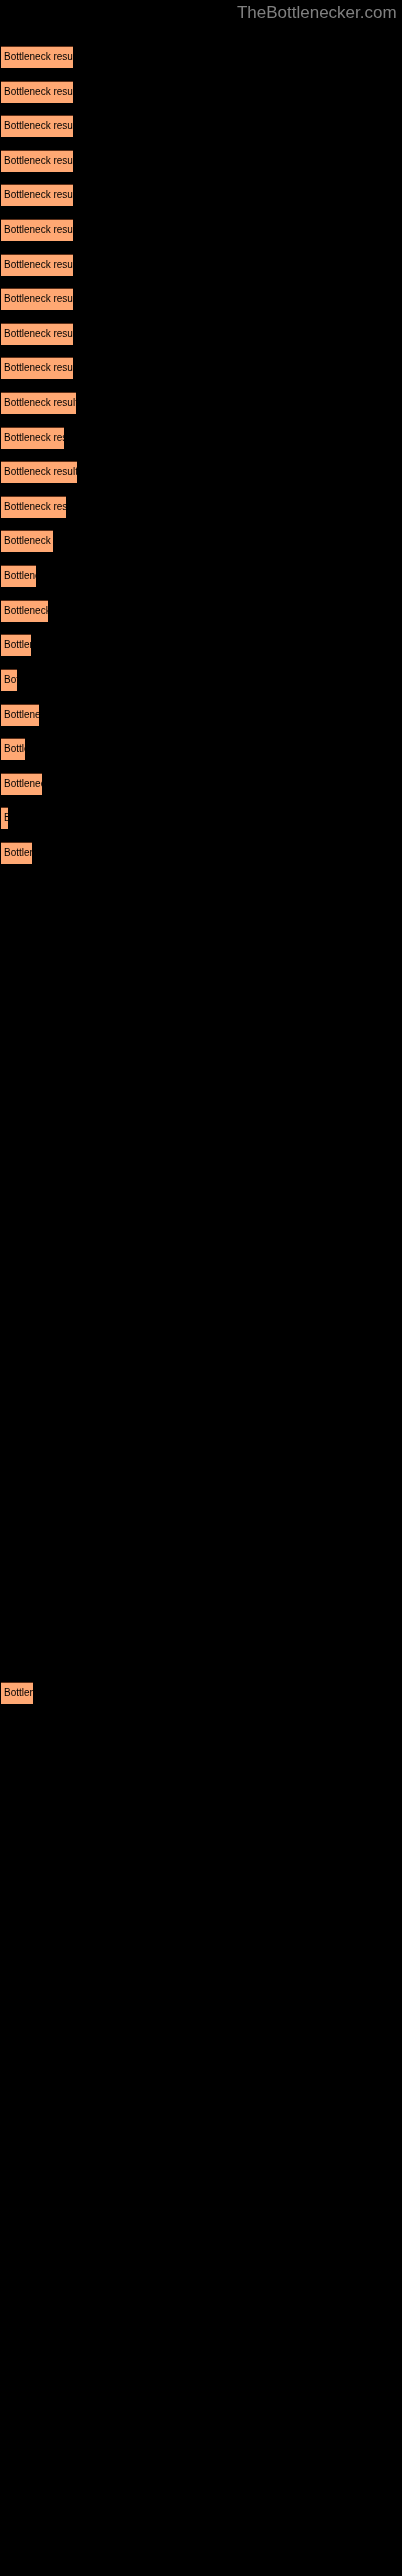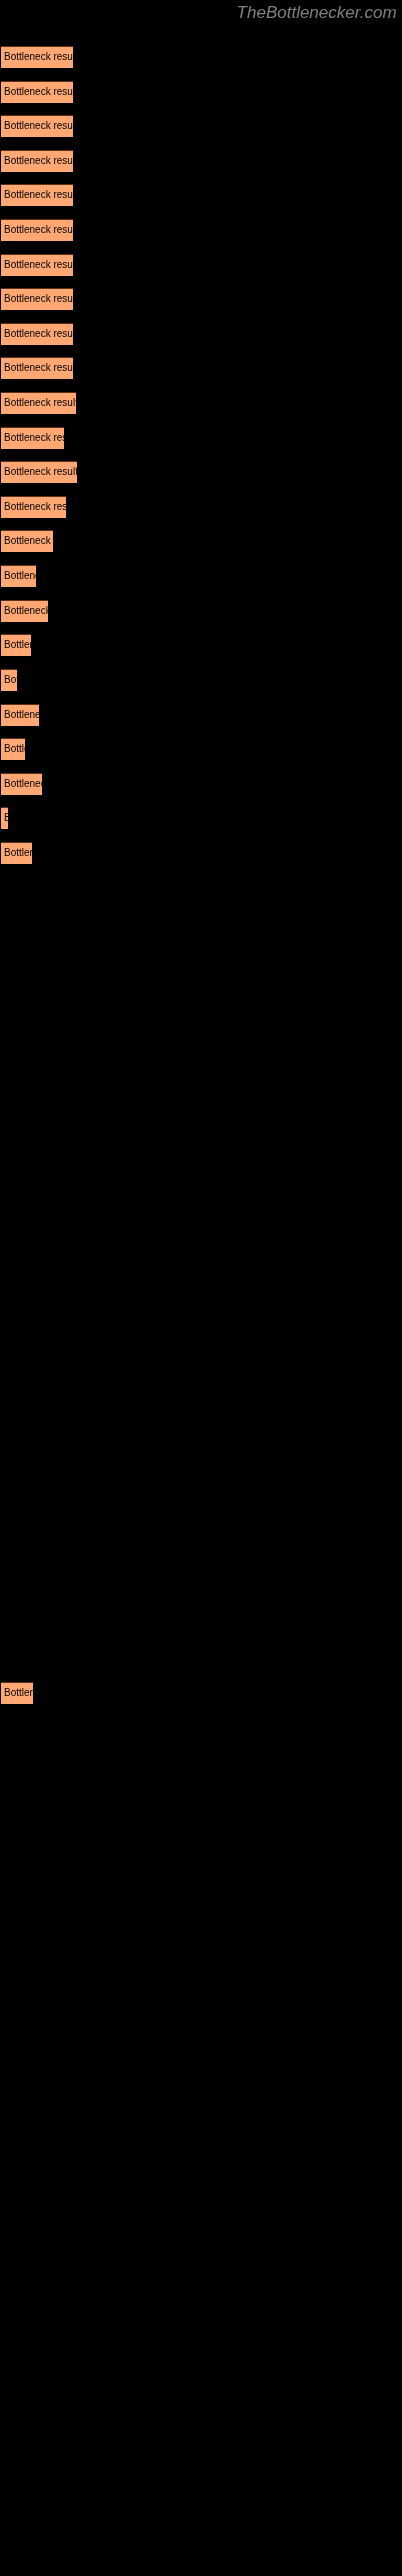--- a/index.html
+++ b/index.html
@@ -18,21 +18,20 @@
   .site-title {
     position: absolute;
     top: 1.6px;
     right: 6.4px;
     color: #808080;
     font-size: 17px;
     font-family: "Liberation Sans", sans-serif;
     letter-spacing: 0px;
     white-space: nowrap;
     line-height: 21px;
-    font-style: italic;
   }
 
   .chart-area {
     position: absolute;
     left: 0;
     top: 0;
     width: 403px;
     height: 2576px;
   }
 

